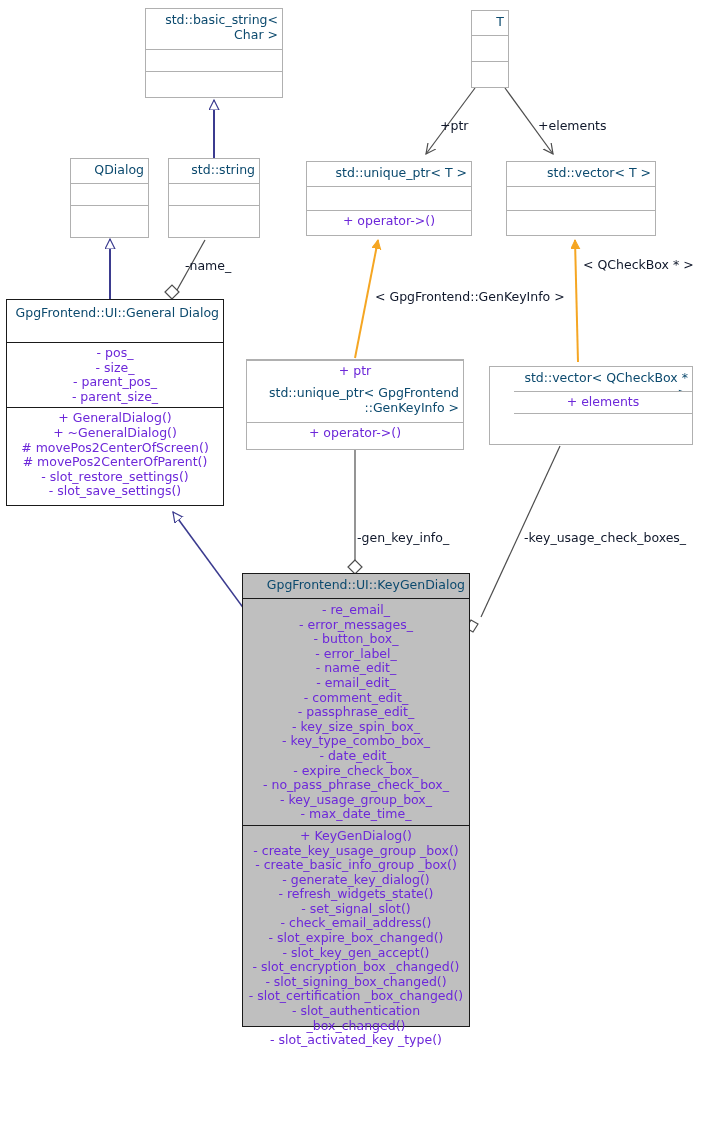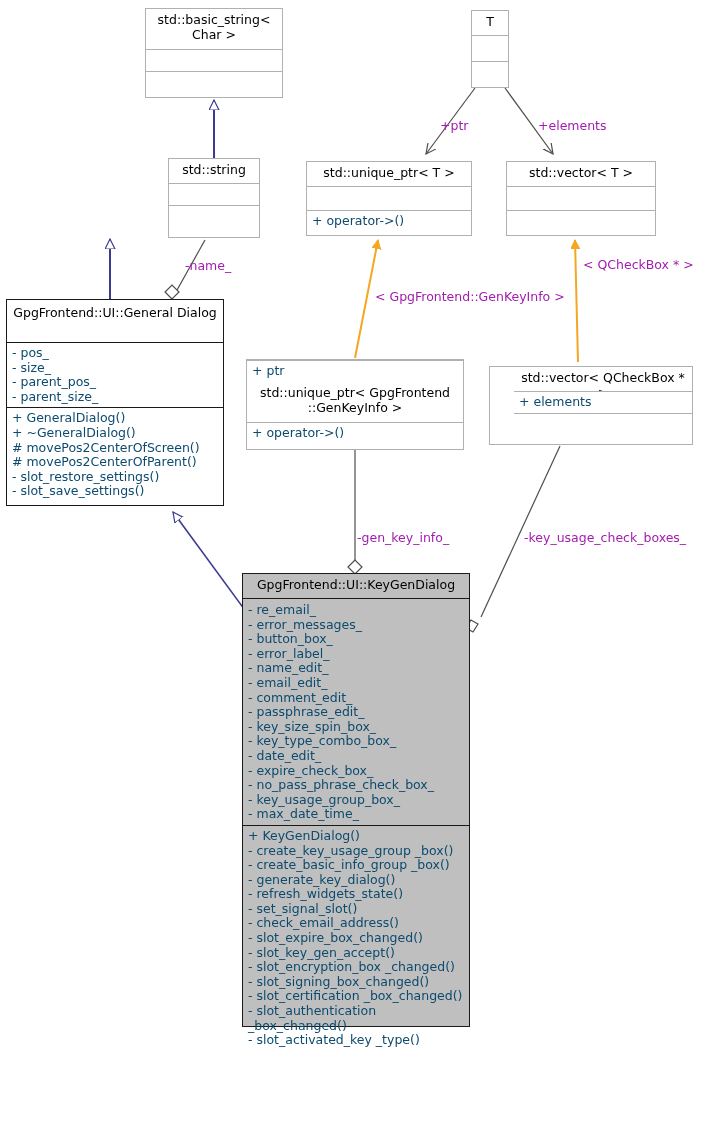--- a/index.html
+++ b/index.html
@@ -33,51 +33,51 @@
     border: 1px solid #1a1a1a;
   }
   .uml-box.strong {
     border: 1px solid #1a1a1a;
   }
   .compartment {
     box-sizing: border-box;
     overflow: hidden;
   }
   .comp-title {
-    text-align: center;
+    text-align: right;
     padding: 3px 4px 4px 4px;
     font-size: 12.5px;
-    color: #000000;
+    color: #0c4a6e;
     line-height: 15px;
   }
   .uml-box .comp-sep {
     border-top: 1px solid #b0b0b0;
   }
   .uml-box.strong .comp-sep,
   .uml-box.highlight .comp-sep {
     border-top: 1px solid #1a1a1a;
   }
   .comp-list {
     padding: 3px 5px 3px 5px;
     font-size: 12.5px;
-    color: #0c4a6e;
+    color: #6d28d9;
     line-height: 14.6px;
-    text-align: left;
+    text-align: center;
   }
   .comp-list .row {
     white-space: pre-wrap;
     word-break: break-word;
   }
   .comp-empty {
     height: 22px;
   }
   .edge-label {
     position: absolute;
     font-size: 12.5px;
-    color: #a21caf;
+    color: #0f172a;
     white-space: nowrap;
     z-index: 6;
     line-height: 14px;
   }
   svg#wires {
     position: absolute;
     left: 0;
     top: 0;
     width: 706px;
     height: 1139px;
@@ -146,20 +146,25 @@
       <polygon points="478,624 471,620 466,628 473,632" fill="#ffffff" stroke="#4d4d4d" stroke-width="1.2"></polygon>
     </g>
   </svg>
 
   <div class="uml-box" style="left:145px; top:8px; width:138px; height:90px;">
     <div class="compartment comp-title" style="height:40px;">std::basic_string&lt; Char &gt;</div>
     <div class="compartment comp-sep comp-empty"></div>
     <div class="compartment comp-sep comp-empty"></div>
   </div>
 
+  <div class="uml-box" style="left:70px; top:158px; width:79px; height:80px;">
+    <div class="compartment comp-title" style="height:24px;">QDialog</div>
+    <div class="compartment comp-sep comp-empty"></div>
+    <div class="compartment comp-sep comp-empty"></div>
+  </div>
 
   <div class="uml-box" style="left:168px; top:158px; width:92px; height:80px;">
     <div class="compartment comp-title" style="height:24px;">std::string</div>
     <div class="compartment comp-sep comp-empty"></div>
     <div class="compartment comp-sep comp-empty"></div>
   </div>
 
   <div class="uml-box" style="left:471px; top:10px; width:38px; height:78px;">
     <div class="compartment comp-title" style="height:24px;">T</div>
     <div class="compartment comp-sep comp-empty" style="height:26px;"></div>

